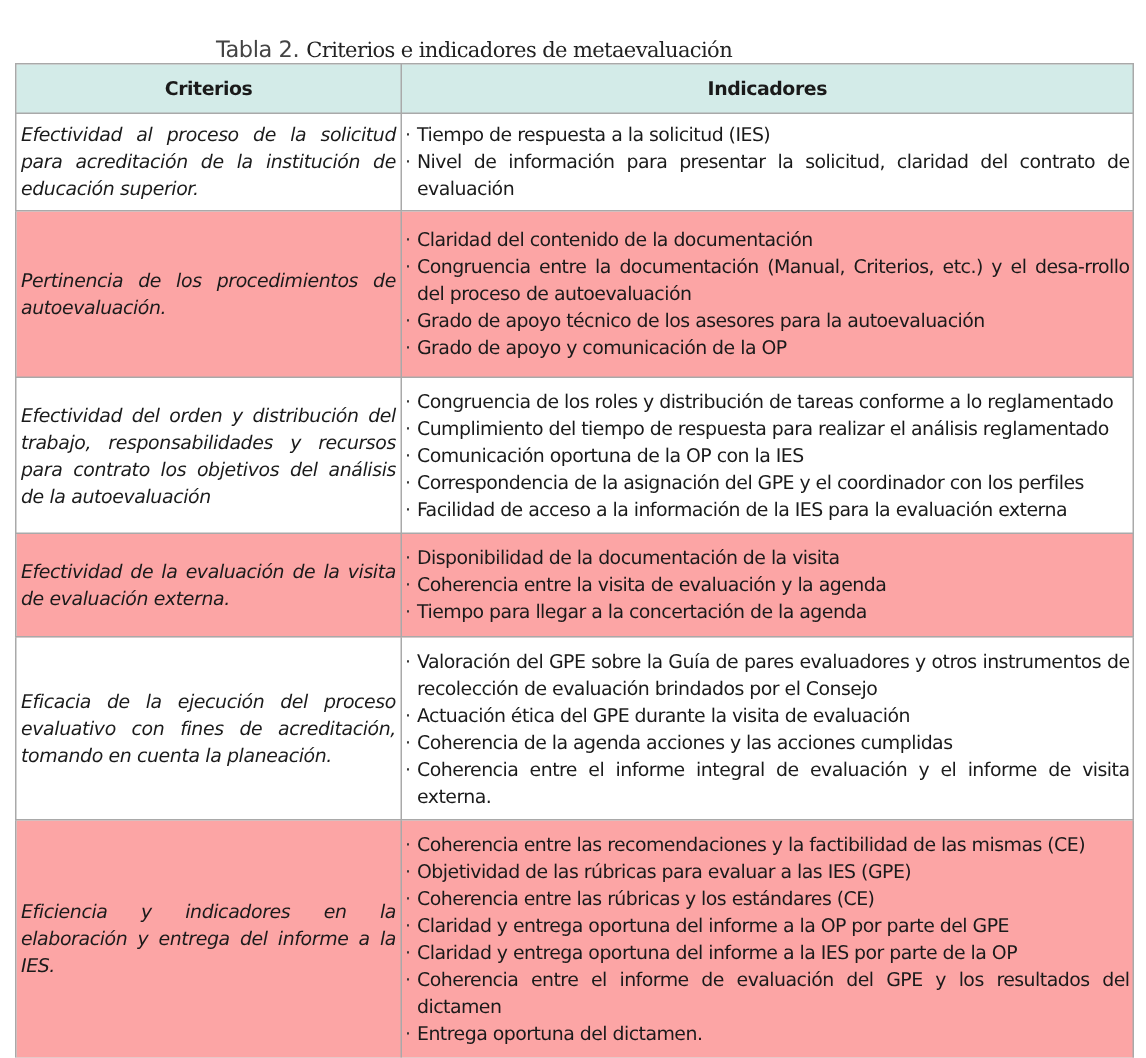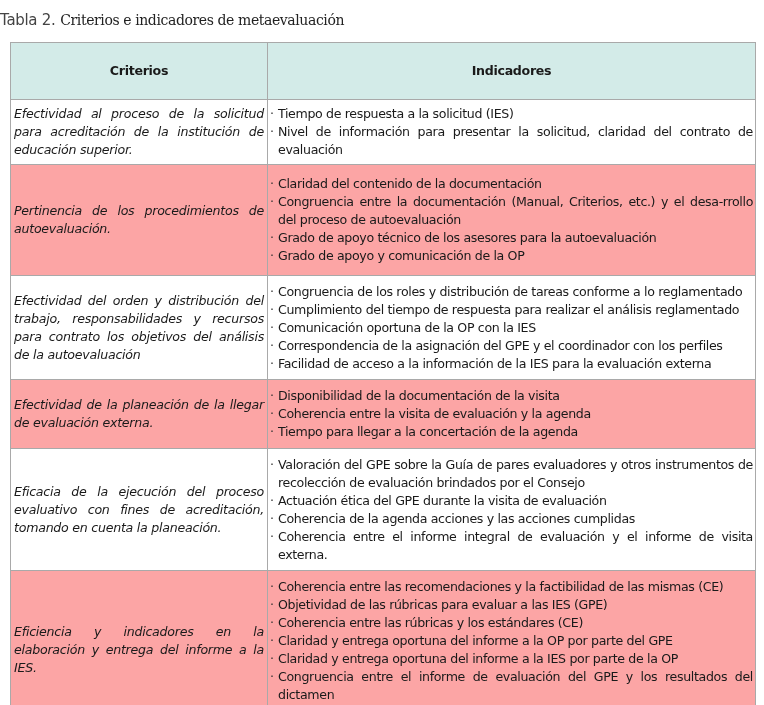--- a/index.html
+++ b/index.html
@@ -10,23 +10,24 @@
     body {
       width: 764px;
       height: 705px;
       position: relative;
       overflow: hidden;
       font-family: "DejaVu Sans", sans-serif;
       color: #1a1a1a;
     }
     .caption {
       position: absolute;
-      top: 9px;
+      top: 22px;
       left: 0;
       width: 632px;
+      text-align: center;
       font-size: 15px;
       line-height: 22px;
       color: #333;
     }
     .caption .lbl {
       font-family: "DejaVu Sans", sans-serif;
       font-size: 15px;
       letter-spacing: -0.3px;
       color: #444;
     }
@@ -52,21 +53,21 @@
       border: 1.5px solid #a9a9a9;
       vertical-align: middle;
     }
     table.meta thead th {
       background: #d3ebe8;
       height: 24px;
       font-weight: bold;
       font-size: 12.6px;
       text-align: center;
       color: #1a1a1a;
-      padding: 16px;
+      padding: 4px;
       letter-spacing: -0.3px;
     }
     table.meta td.crit {
       padding: 4px 3px 4px 3px;
       text-align: justify;
       text-align-last: left;
       letter-spacing: -0.25px;
       word-spacing: 0px;
       font-style: italic;
     }
@@ -147,21 +148,21 @@
         <ul class="items">
           <li>Congruencia de los roles y distribución de tareas conforme a lo reglamentado</li>
           <li>Cumplimiento del tiempo de respuesta para realizar el análisis reglamentado</li>
           <li>Comunicación oportuna de la OP con la IES</li>
           <li>Correspondencia de la asignación del GPE y el coordinador con los perfiles</li>
           <li>Facilidad de acceso a la información de la IES para la evaluación externa</li>
         </ul>
       </td>
     </tr>
     <tr class="even r4">
-      <td class="crit">Efectividad de la planeación de la llegar de evaluación externa.</td>
+      <td class="crit">Efectividad de la evaluación de la visita de evaluación externa.</td>
       <td class="ind">
         <ul class="items">
           <li>Disponibilidad de la documentación de la visita</li>
           <li>Coherencia entre la visita de evaluación y la agenda</li>
           <li>Tiempo para llegar a la concertación de la agenda</li>
         </ul>
       </td>
     </tr>
     <tr class="odd r5">
       <td class="crit">Eficacia de la ejecución del proceso evaluativo con fines de acreditación, tomando en cuenta la planeación.</td>
@@ -176,19 +177,19 @@
     </tr>
     <tr class="even r6">
       <td class="crit">Eficiencia y indicadores en la elaboración y entrega del informe a la IES.</td>
       <td class="ind">
         <ul class="items">
           <li>Coherencia entre las recomendaciones y la factibilidad de las mismas (CE)</li>
           <li>Objetividad de las rúbricas para evaluar a las IES (GPE)</li>
           <li>Coherencia entre las rúbricas y los estándares (CE)</li>
           <li>Claridad y entrega oportuna del informe a la OP por parte del GPE</li>
           <li>Claridad y entrega oportuna del informe a la IES por parte de la OP</li>
-          <li>Congruencia entre el informe de evaluación del GPE y los resultados del dictamen</li>
+          <li>Coherencia entre el informe de evaluación del GPE y los resultados del dictamen</li>
           <li>Entrega oportuna del dictamen.</li>
         </ul>
       </td>
     </tr>
   </tbody>
 </table>
 
 </body></html>

